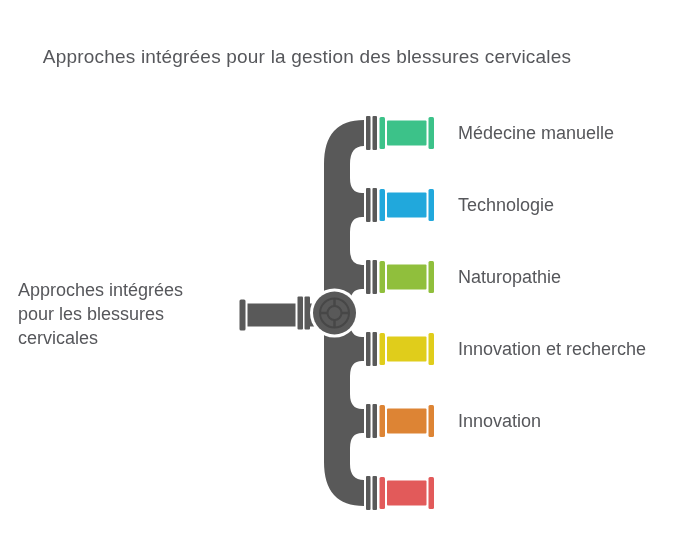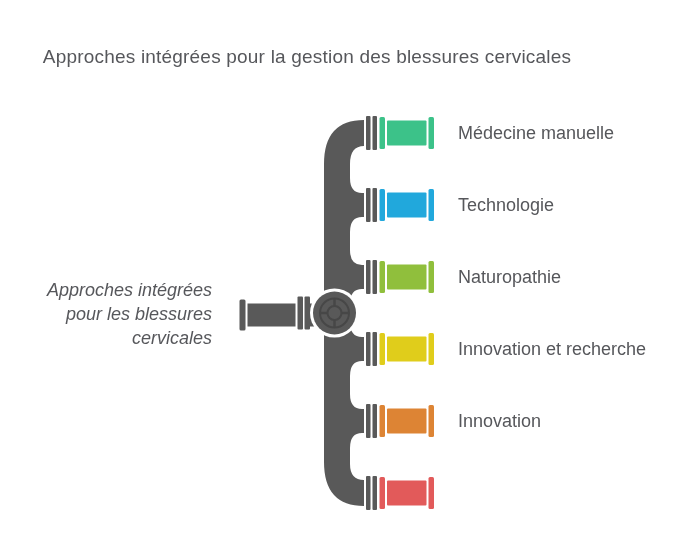--- a/index.html
+++ b/index.html
@@ -10,24 +10,23 @@
     position:relative;overflow:hidden;
   }
   .canvas{position:absolute;inset:0;}
   .title{
     position:absolute;top:46px;left:0;width:614px;
     text-align:center;font-size:19px;letter-spacing:.2px;
     color:var(--text,#56575b);
   }
   .root-label{
     position:absolute;top:278px;left:18px;width:194px;
-    text-align:right;font-size:18px;line-height:24px;
+    font-size:18px;line-height:24px;
     color:var(--text,#56575b);
     white-space:pre-line;
-    font-style:italic;
   }
   .branch-label{
     position:absolute;left:458px;height:24px;line-height:24px;
     font-size:18px;color:var(--text,#56575b);white-space:nowrap;
   }
   .b0{top:121px}.b1{top:193px}.b2{top:265px}.b3{top:337px}.b4{top:409px}.b5{top:481px}
   svg{position:absolute;top:0;left:0;}
 </style>
 </head>
 <body>

